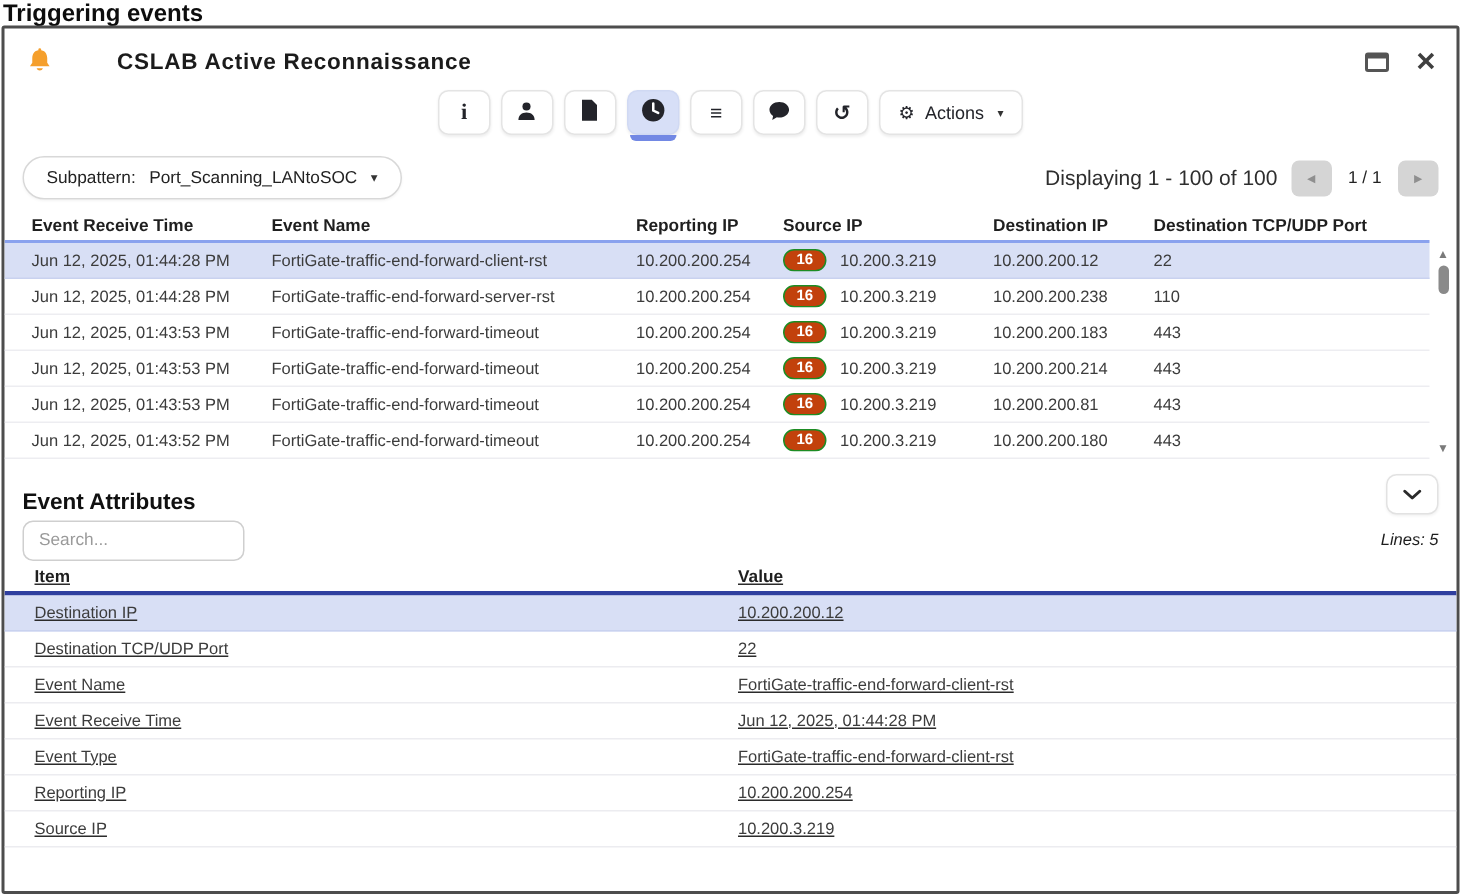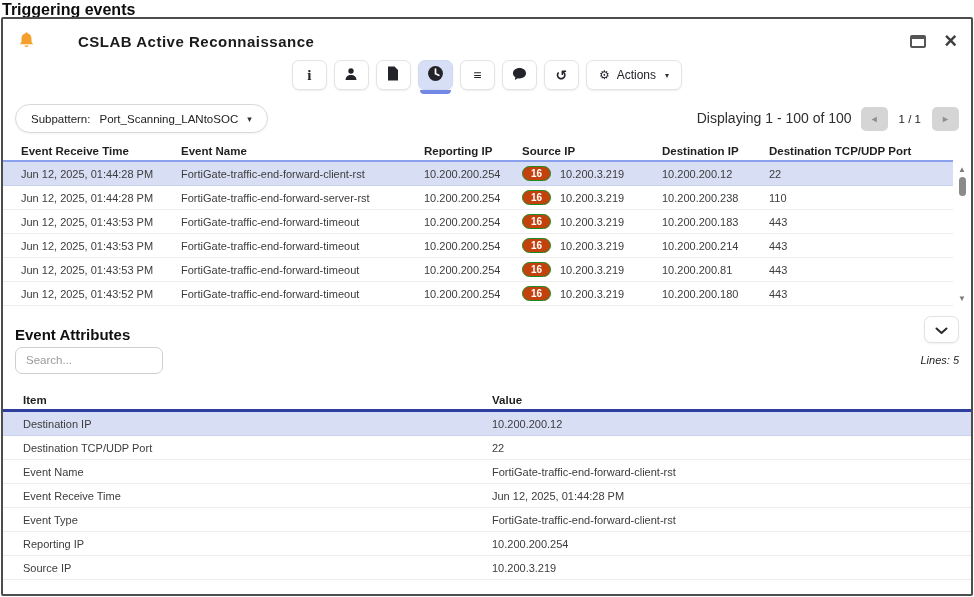--- a/index.html
+++ b/index.html
@@ -73,21 +73,21 @@
   .attr-heading { font-size:15px; font-weight:bold; color:#101010; padding-top:3px; }
   .collapse-btn { margin-left:auto; width:35px; height:27px; border:1px solid #e2e2e2; border-radius:7px;
                   display:flex; align-items:center; justify-content:center; background:#fff;
                   box-shadow:0 1px 2px rgba(0,0,0,.06); cursor:pointer; }
   .search-row { display:flex; padding:0 12px; margin-top:2px; align-items:center; height:30px; }
   .search-input { width:148px; height:27px; border:1px solid #cfcfcf; border-radius:7px; padding:0 10px;
                   font-size:11.5px; color:#333; outline:none; font-family:inherit; }
   .search-input::placeholder { color:#9a9a9a; }
   .lines { margin-left:auto; font-size:11px; font-style:italic; color:#1e1e1e; }
 
-  .a-table { margin-top:16px; }
+  .a-table { margin-top:1px;text-decoration:underline; }
   .a-tr { display:grid; grid-template-columns:480px auto; height:24px; align-items:center;
           font-size:11px; color:#3c3c3c; }
   .a-head { font-weight:bold; font-size:11.5px; color:#1f1f1f; height:21px; border-bottom:3px solid #2f3f9f; }
   .a-head .cv { position:relative; }
   .a-head .cv::before { content:""; position:absolute; left:-2px; top:3px; height:13px; width:1px; background:#dcdcdc; }
   .a-body .a-tr { border-bottom:1px solid #ececf0; }
   .a-tr.selected { background:#d8dff5; border-bottom:1px solid #c9d2ef; }
   .ci { padding-left:20px; white-space:nowrap; overflow:hidden; }
   .cv { padding-left:9px; white-space:nowrap; overflow:hidden; }
 </style>

